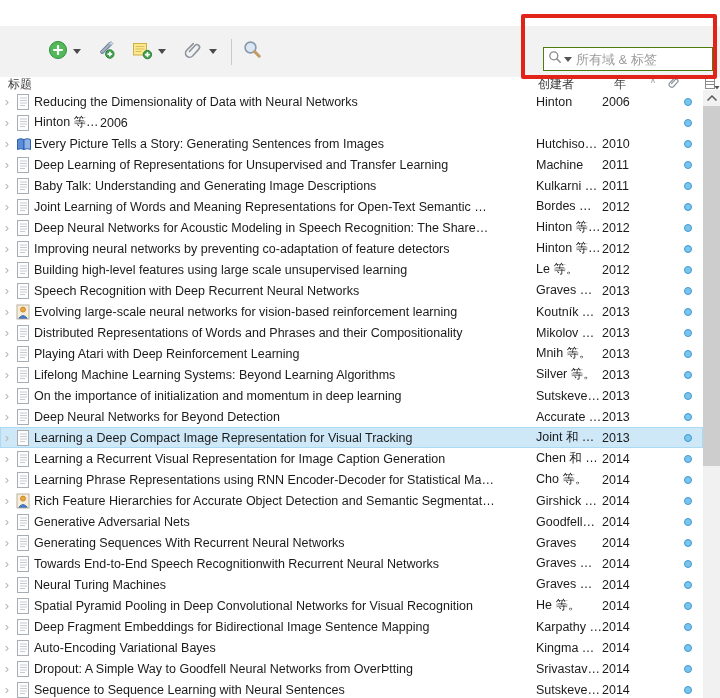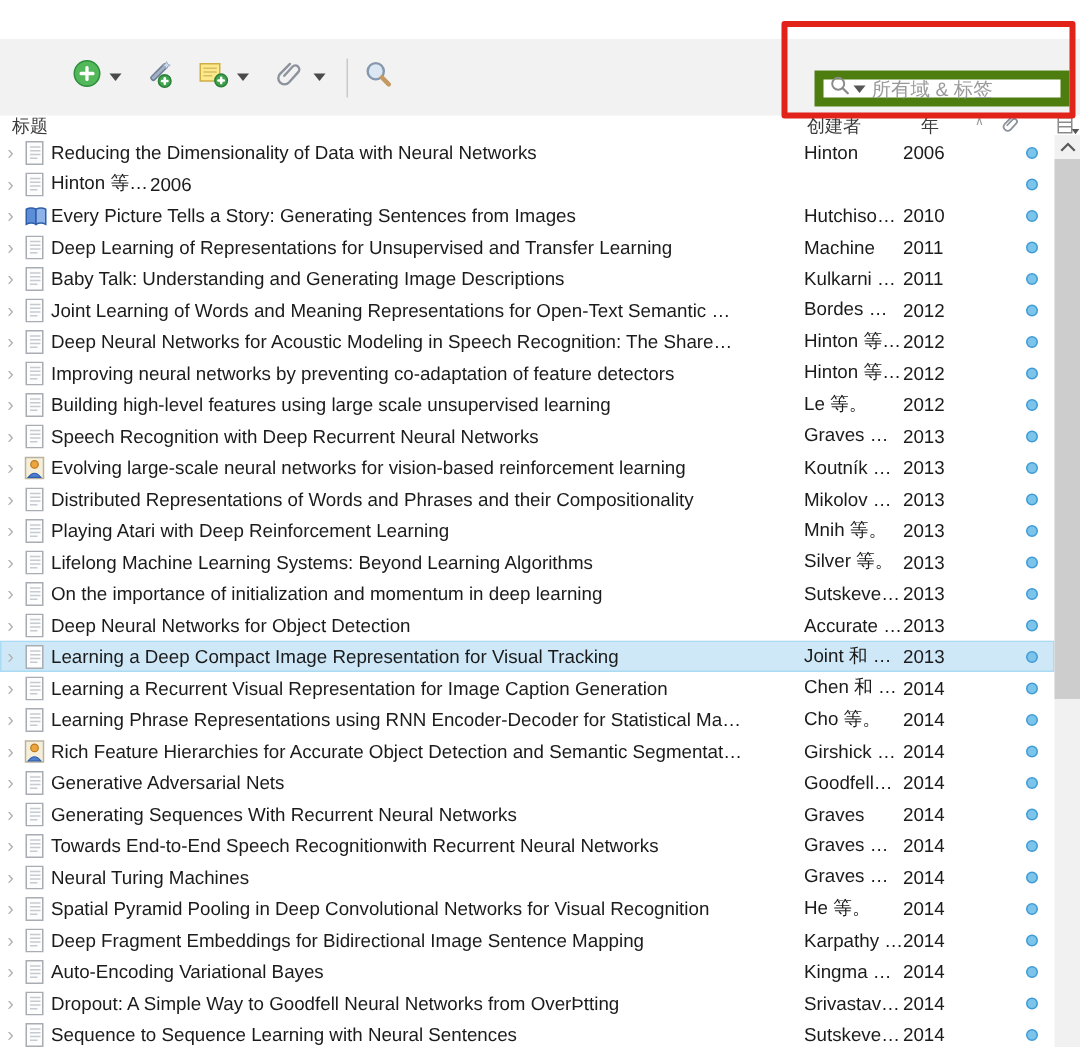--- a/index.html
+++ b/index.html
@@ -37,21 +37,21 @@
   .dot { flex:0 0 8px; width:8px; height:8px; border-radius:50%; margin-right:11px;
     background:#7cc4ea; border:1.5px solid #3e9bd6; }
 
   
   .sb { position:absolute; left:703px; top:90px; width:17px; height:608px; background:#f1f1f1; }
   .sb-arrow { height:15px; display:flex; align-items:center; justify-content:center; }
   .sb-thumb { position:absolute; top:16px; left:0; width:17px; height:360px; background:#cdcdcd; }
 
   
   .search-box { position:absolute; left:543px; top:47px; width:170px; height:24px;
-    background:#fff; border:6px solid #4d7c0f; display:flex; align-items:center; padding:0 4px; z-index:10; }
+    background:#fff; border:1px solid #4d7c0f; display:flex; align-items:center; padding:0 4px; z-index:10; }
   .search-caret { width:0; height:0; border-left:4px solid transparent; border-right:4px solid transparent;
     border-top:5px solid #555; margin:0 4px 0 2px; }
   .search-input { border:none; outline:none; flex:1 1 auto; min-width:0; font-size:13px; color:#333;
     font-family:"Liberation Sans","DejaVu Sans",sans-serif; background:transparent; }
   .search-input::placeholder { color:#9a9a9a; opacity:1; }
   .annotation { position:absolute; left:521px; top:14px; width:196px; height:65px;
     border:4px solid #e2231a; border-radius:2px; z-index:50; pointer-events:none; }
 </style>
 </head>
 <body>
@@ -344,21 +344,21 @@
         <span class="dot"></span>
       </div>
       <div class="row">
         <span class="chev">›</span>
         <span class="type-icon">
           <svg width="14" height="16" viewBox="0 0 14 16">
             <rect x="1.5" y="0.5" width="11" height="15" fill="#fdfdfd" stroke="#a8adb3"></rect>
             <path d="M4 4h7M4 6.5h7M4 9h7M4 11.5h5" stroke="#c6cbd1" stroke-width="1"></path>
           </svg>
         </span>
-        <span class="cell-title">Deep Neural Networks for Object Detection</span>
+        <span class="cell-title">Deep Neural Networks for Beyond Detection</span>
         <span class="cell-creator">Accurate …</span>
         <span class="cell-year">2013</span>
         <span class="spacer"></span>
         <span class="dot"></span>
       </div>
       <div class="row selected">
         <span class="chev">›</span>
         <span class="type-icon">
           <svg width="14" height="16" viewBox="0 0 14 16">
             <rect x="1.5" y="0.5" width="11" height="15" fill="#fdfdfd" stroke="#a8adb3"></rect>

